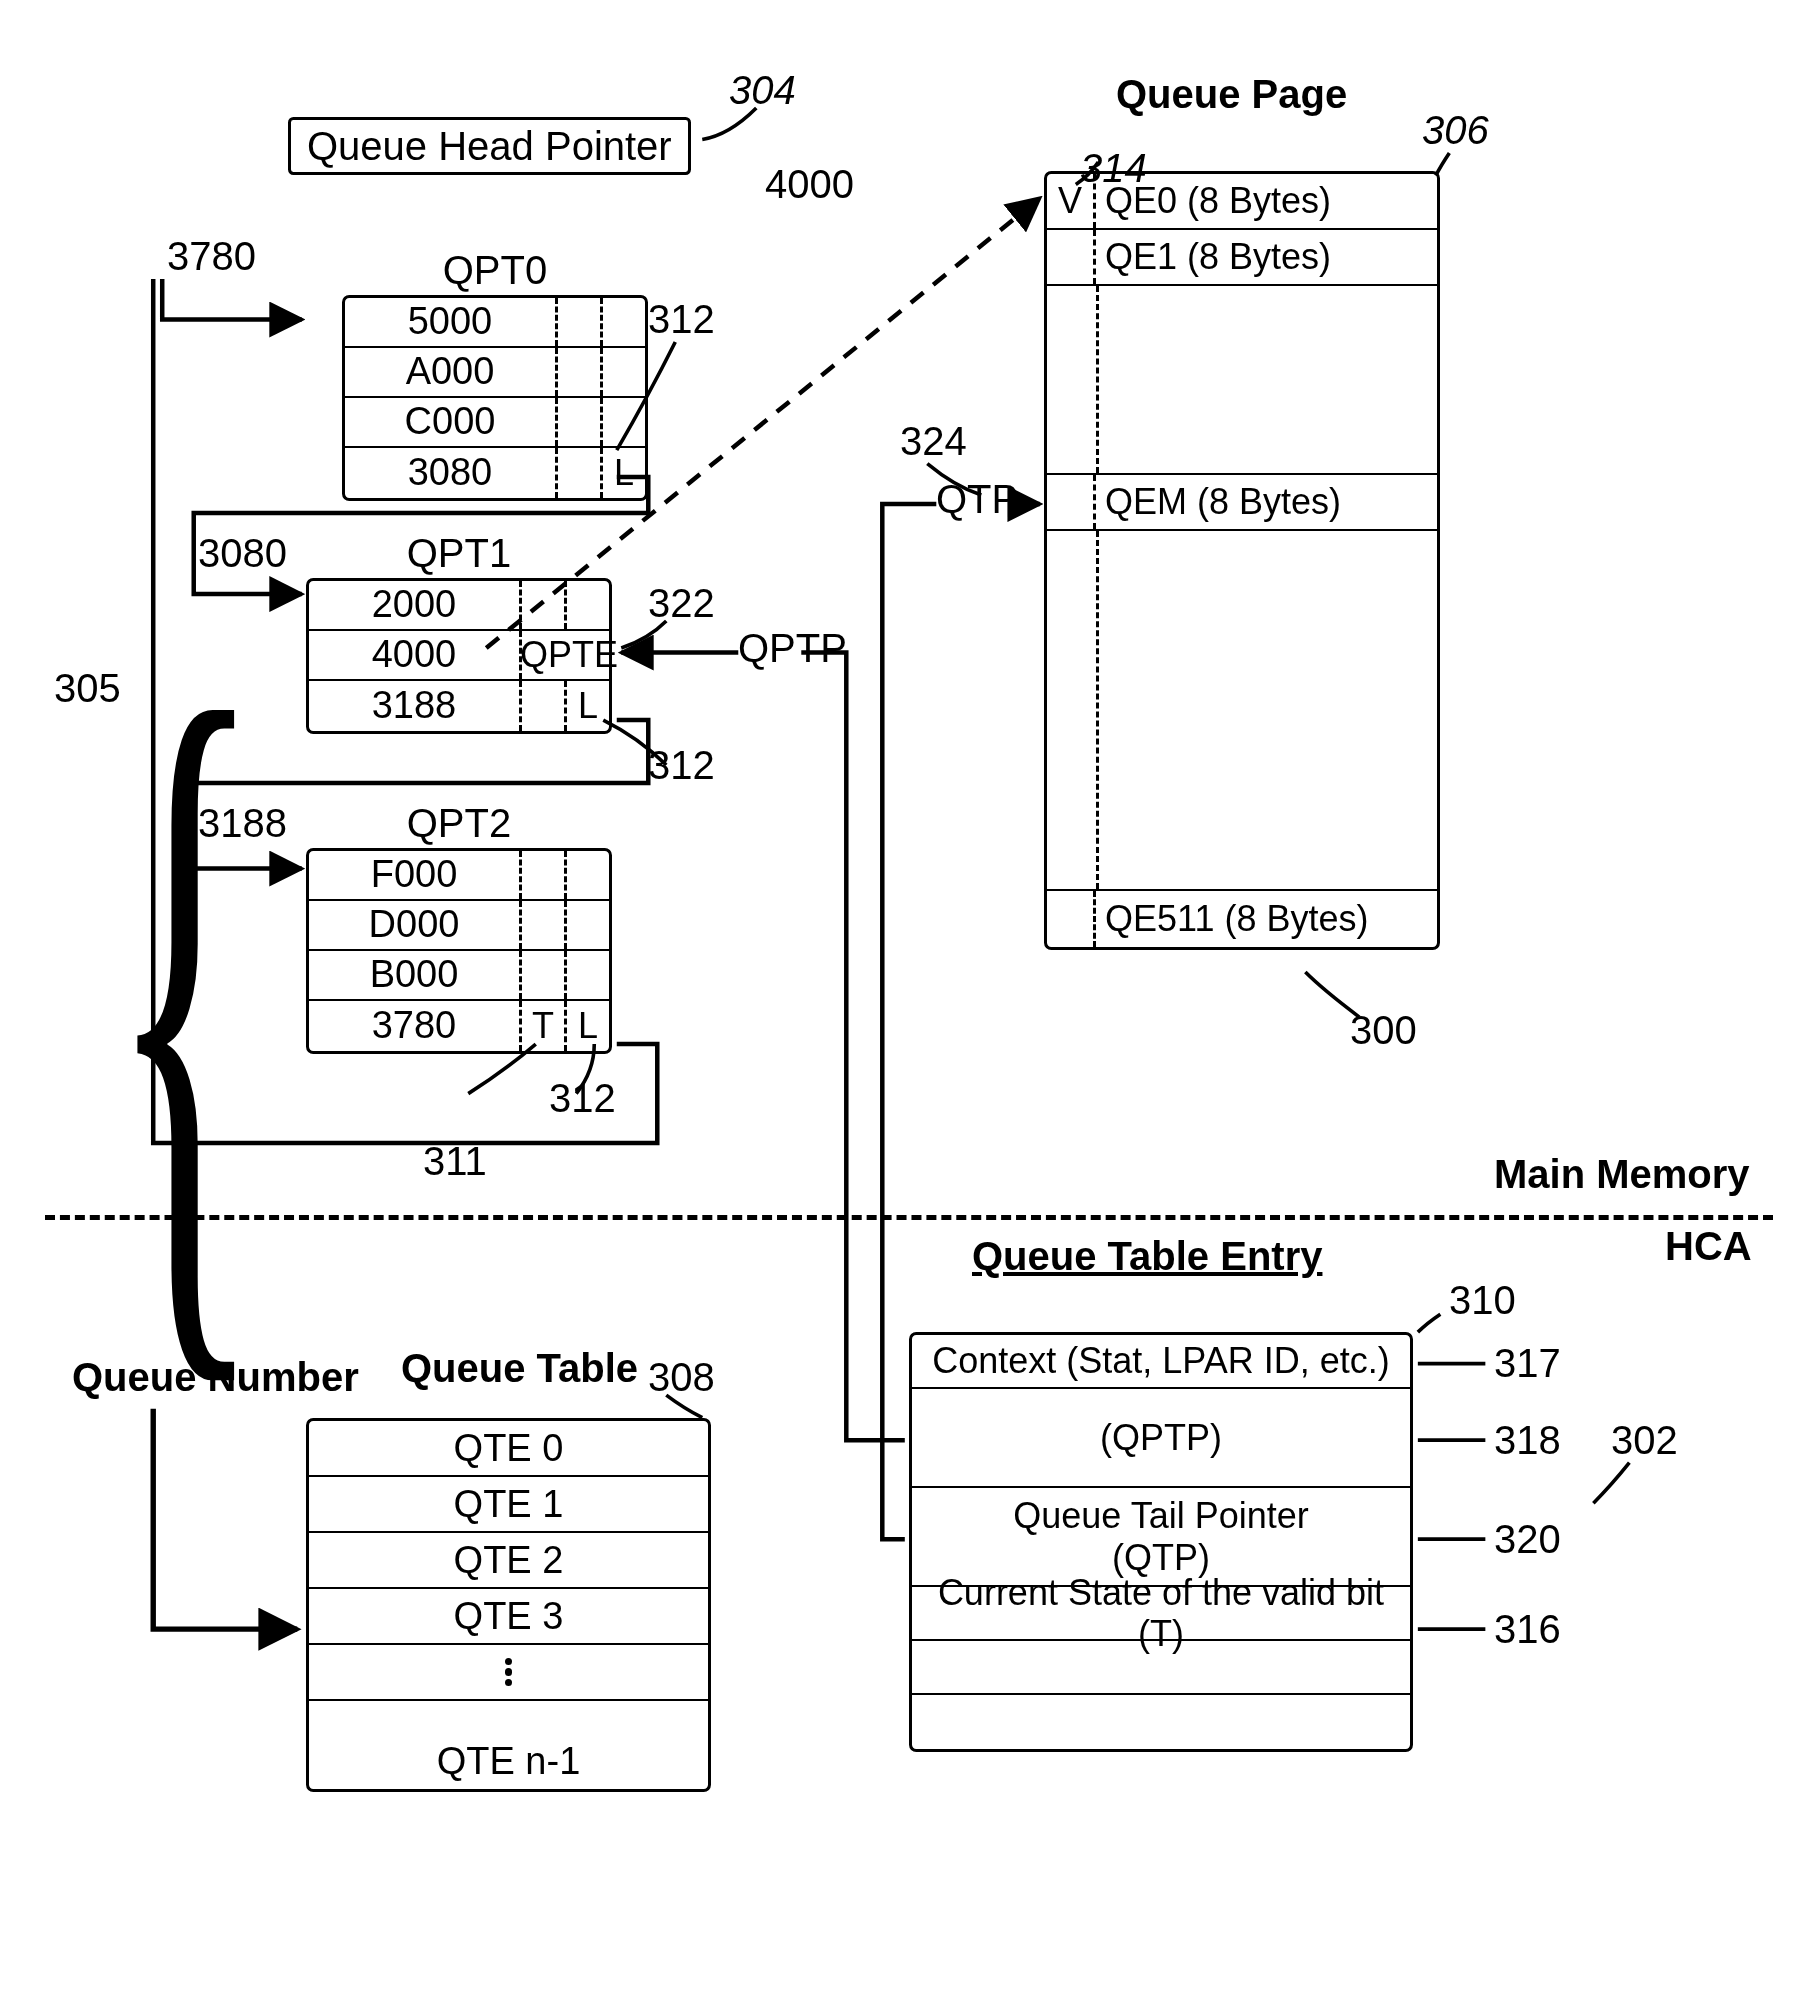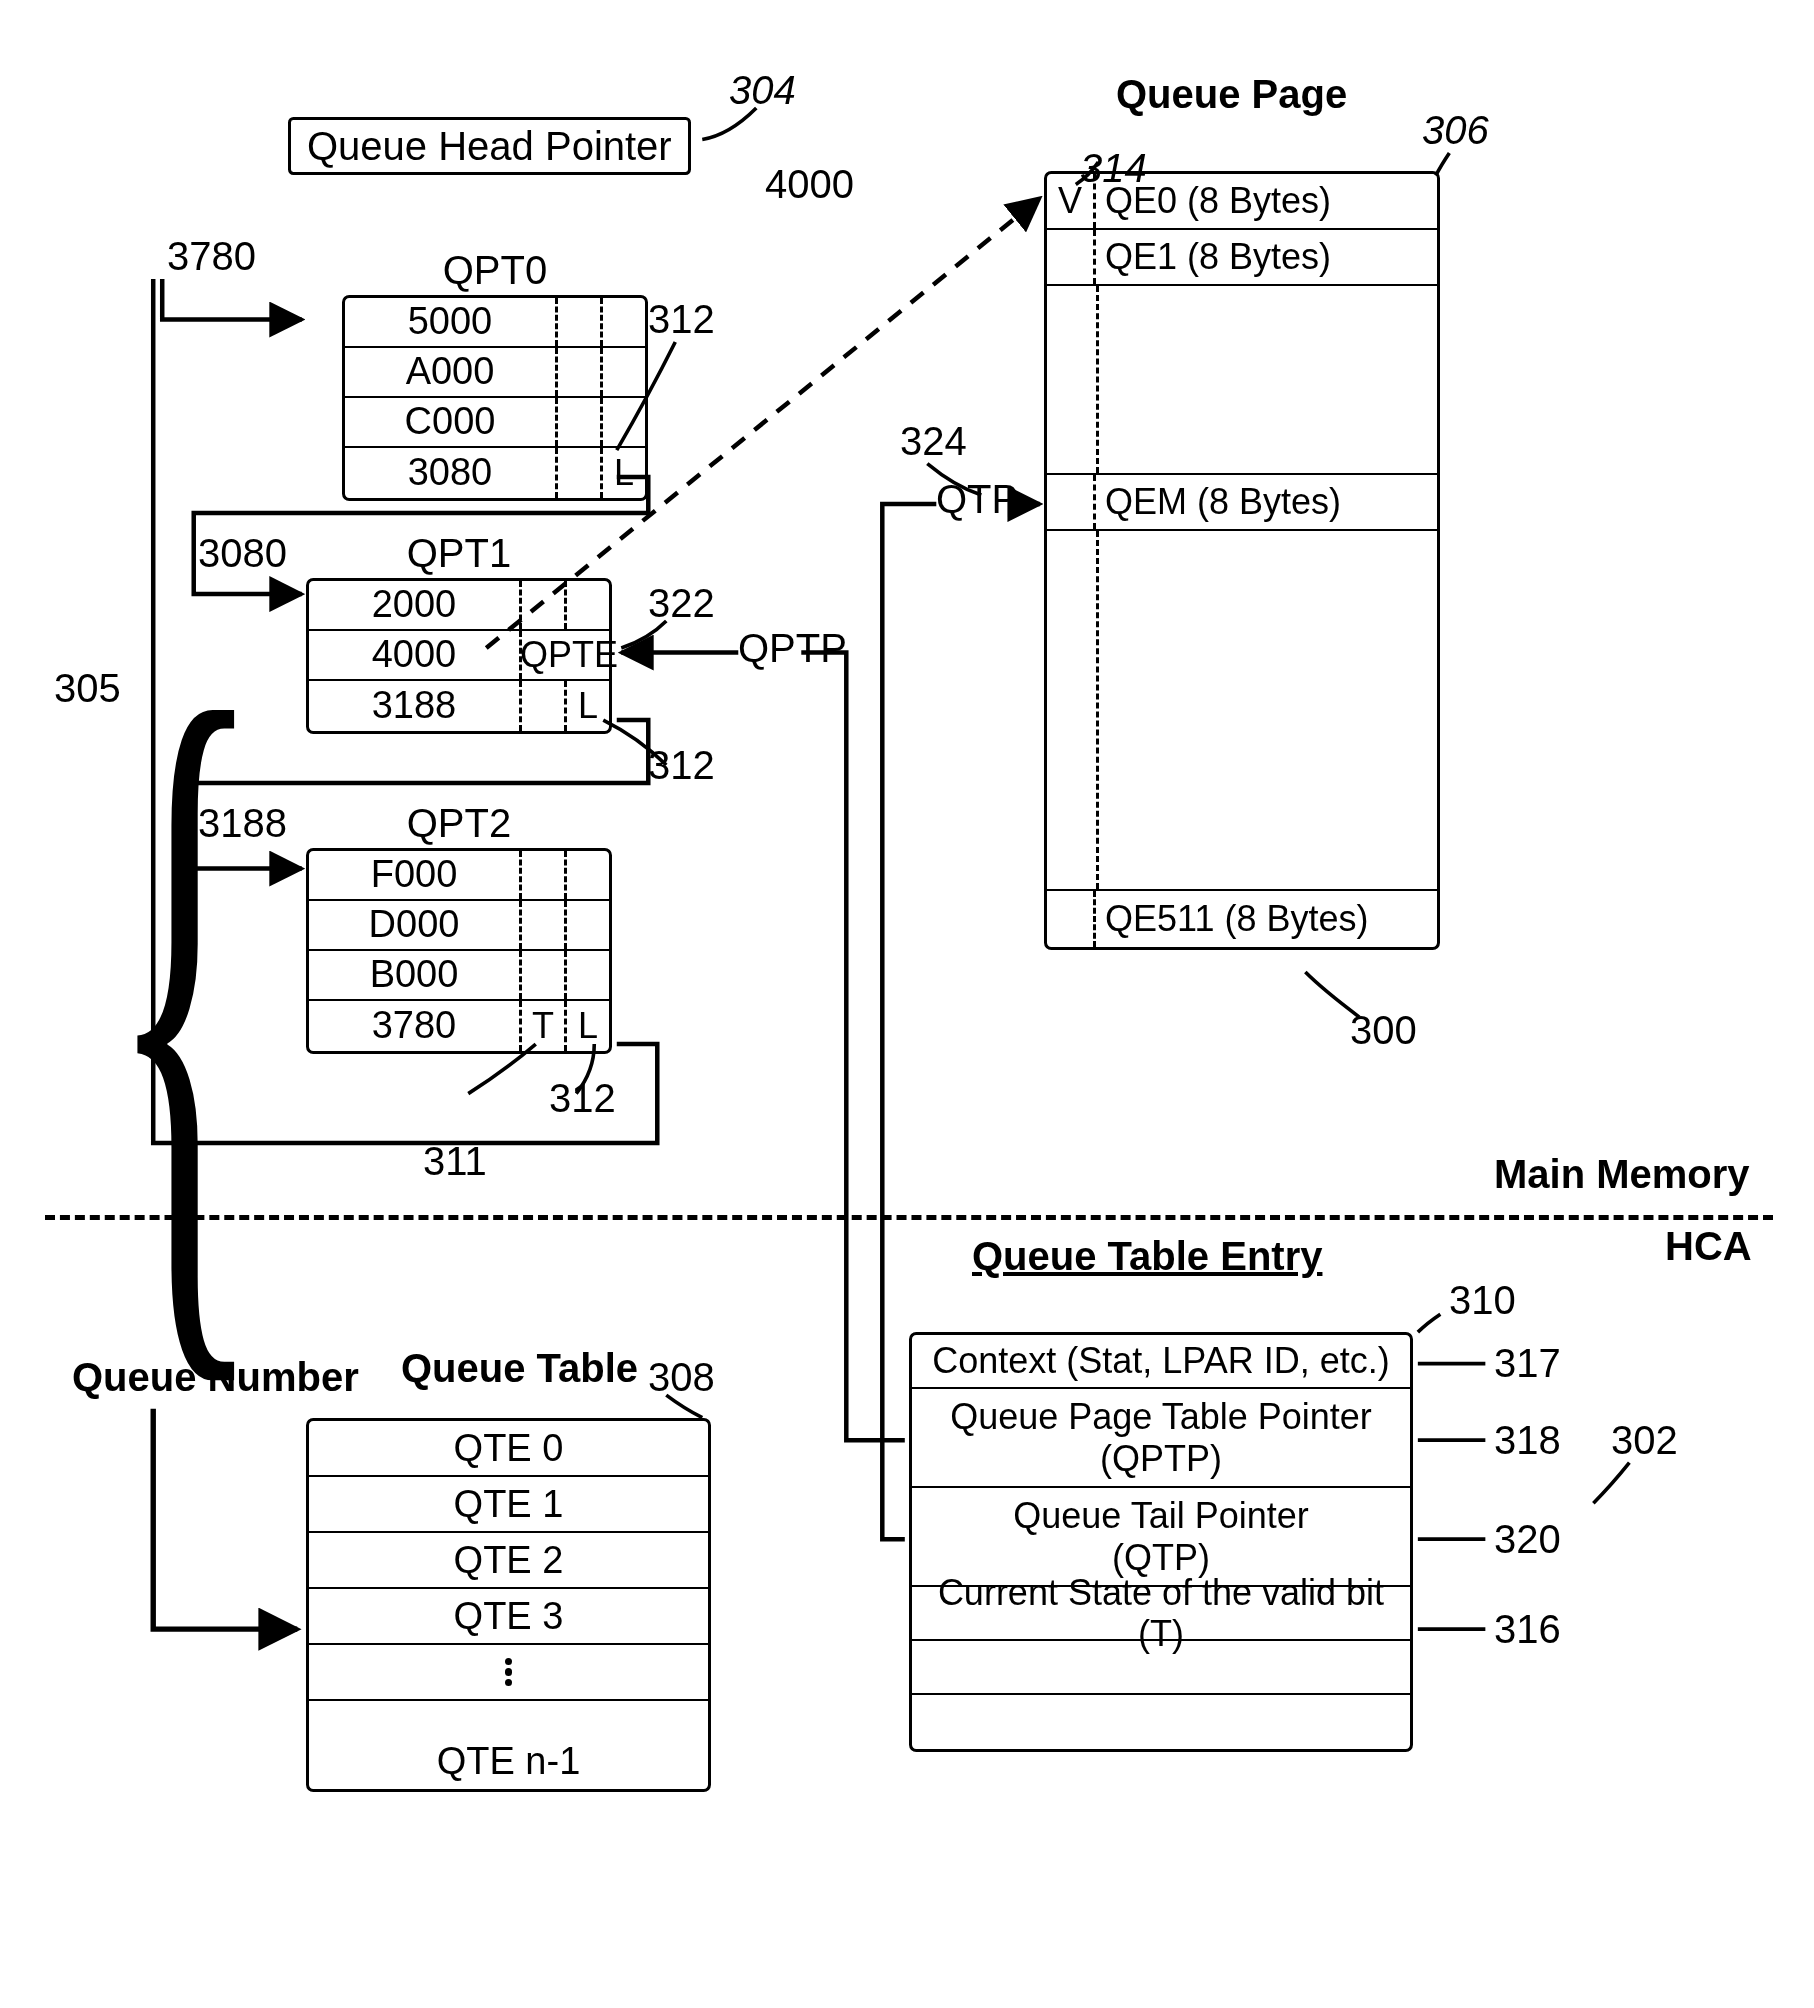--- a/index.html
+++ b/index.html
@@ -310,21 +310,20 @@
       <div style="width:7.2px;height:7.2px;background:#000;border-radius:50%;"></div>
     </div>
     <div class="qt-row">QTE  n-1</div>
   </div>
 
   <div class="label label-bold" style="left:954px; top:1216px;text-decoration:underline;">Queue Table Entry</div>
   <div class="label" style="left:1431px; top:1260px;">310</div>
   <div class="qte-block" style="left:891px; top:1314px;">
     <div class="qte-row" style="height:54px;">Context (Stat, LPAR ID, etc.)</div>
     <div class="qte-row" style="height:99px; flex-direction:column;">
-      <span>Queue Page Table Pointer</span>
         <span>(QPTP)</span>
     </div>
     <div class="qte-row" style="height:99px; flex-direction:column;">
       <span>Queue Tail Pointer</span>
         <span>(QTP)</span>
     </div>
     <div class="qte-row" style="height:54px;">Current State of the valid bit (T)</div>
     <div class="qte-row" style="height:54px;"></div>
     <div class="qte-row" style="height:54px;"></div>
   </div>

